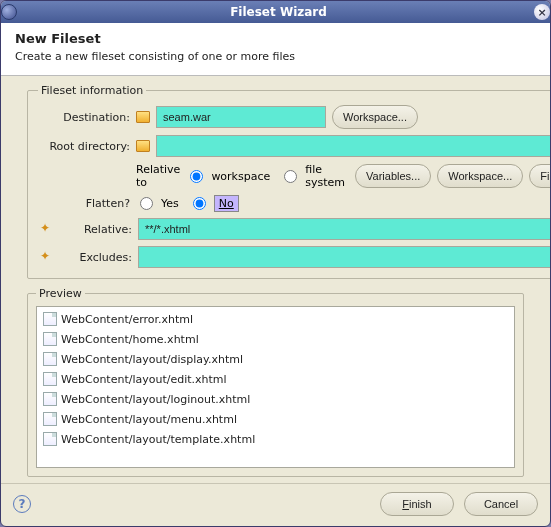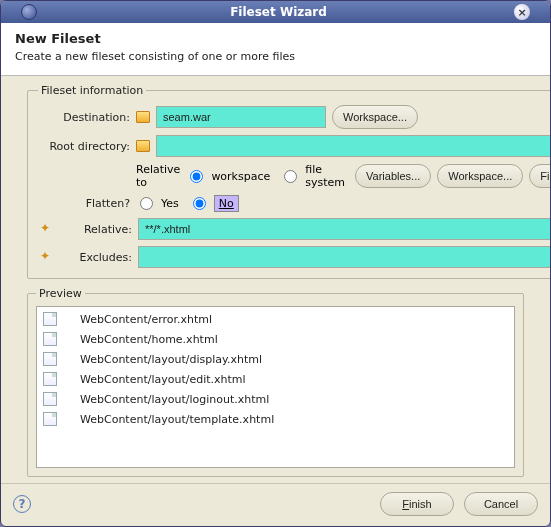--- a/index.html
+++ b/index.html
@@ -23,21 +23,21 @@
     flex-direction: column;
   }
   .titlebar {
     height: 22px;
     background: linear-gradient(to bottom, #6a7fb6, #455a94);
     display: flex;
     align-items: center;
     color: #fff;
     font-weight: bold;
     font-size: 12px;
-    padding: 0 20px;
+    padding: 0 0;
   }
   .titlebar .tb-icon {
     width: 16px; height: 16px;
     background: radial-gradient(circle at 35% 35%, #a0b0e0, #3b4b8b);
     border-radius: 50%;
     margin-right: 6px;
     border: 1px solid #2a3a6b;
   }
   .titlebar .title { flex: 1; text-align: center; }
   .titlebar .close {
@@ -127,21 +127,21 @@
     text-align:center;line-height:12px;
   }
   .preview-box {
     flex:1;
     border:1px solid #a8a89c;
     background:#fff;
     overflow-y: scroll;
     padding:2px;
   }
   .pv-item {
-    display:flex; align-items:center; gap:23px;
+    display:flex; align-items:center; gap:4px;
     padding:3px 4px;
     font-size:11px;
     color:#222;
   }
   .file-icon {
     width:14px;height:14px;
     border:1px solid #9aa;
     background:linear-gradient(#fff,#eef);
     position:relative;
   }
@@ -254,20 +254,24 @@
         <div class="pv-item">
             <span class="file-icon"></span>
             <span>WebContent/layout/edit.xhtml</span>
           </div>
         <div class="pv-item">
             <span class="file-icon"></span>
             <span>WebContent/layout/loginout.xhtml</span>
           </div>
         <div class="pv-item">
             <span class="file-icon"></span>
+            <span>WebContent/layout/menu.xhtml</span>
+          </div>
+        <div class="pv-item">
+            <span class="file-icon"></span>
             <span>WebContent/layout/template.xhtml</span>
           </div>
       </div>
     </fieldset>
 
   </div>
 
   <div class="footer">
     <div class="help">?</div>
     <div class="spacer"></div>

